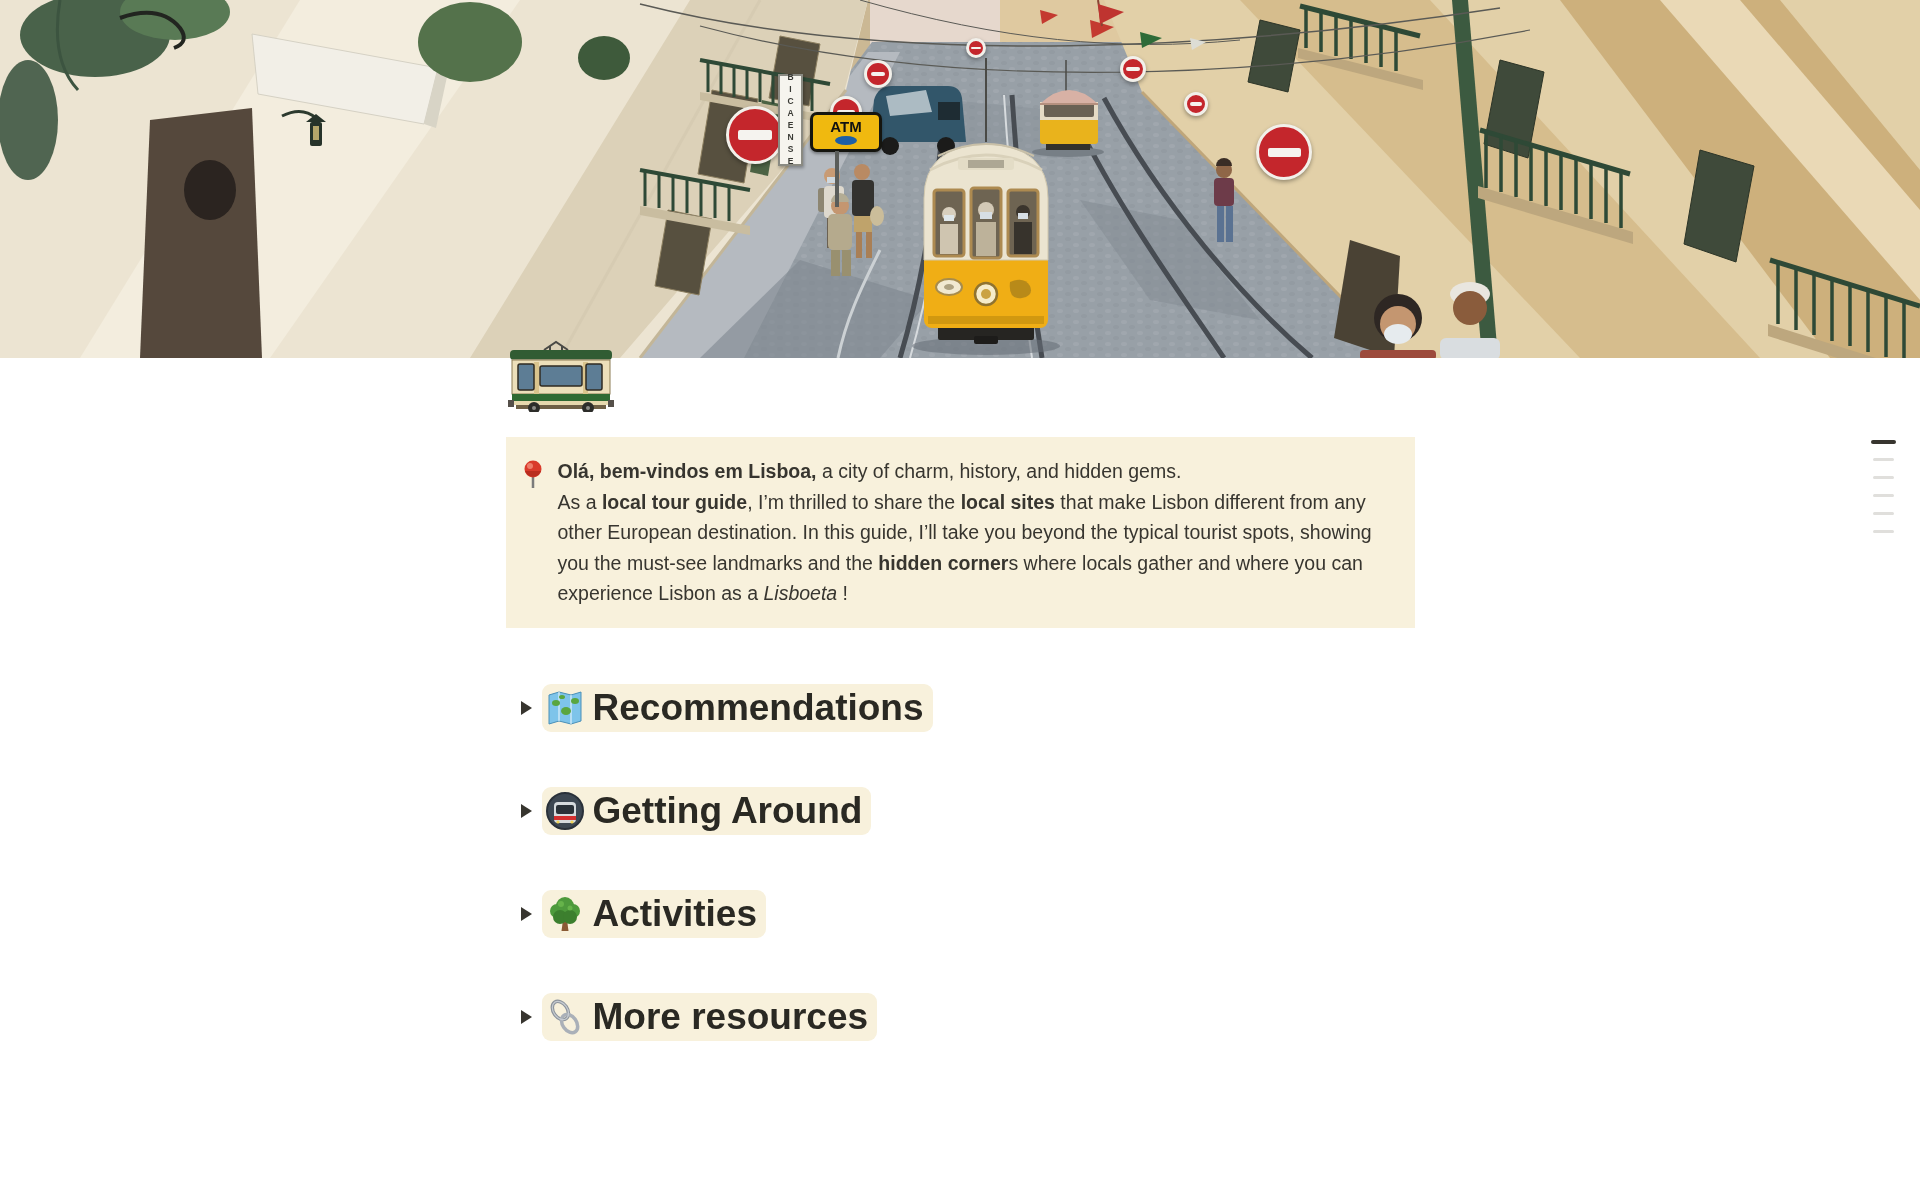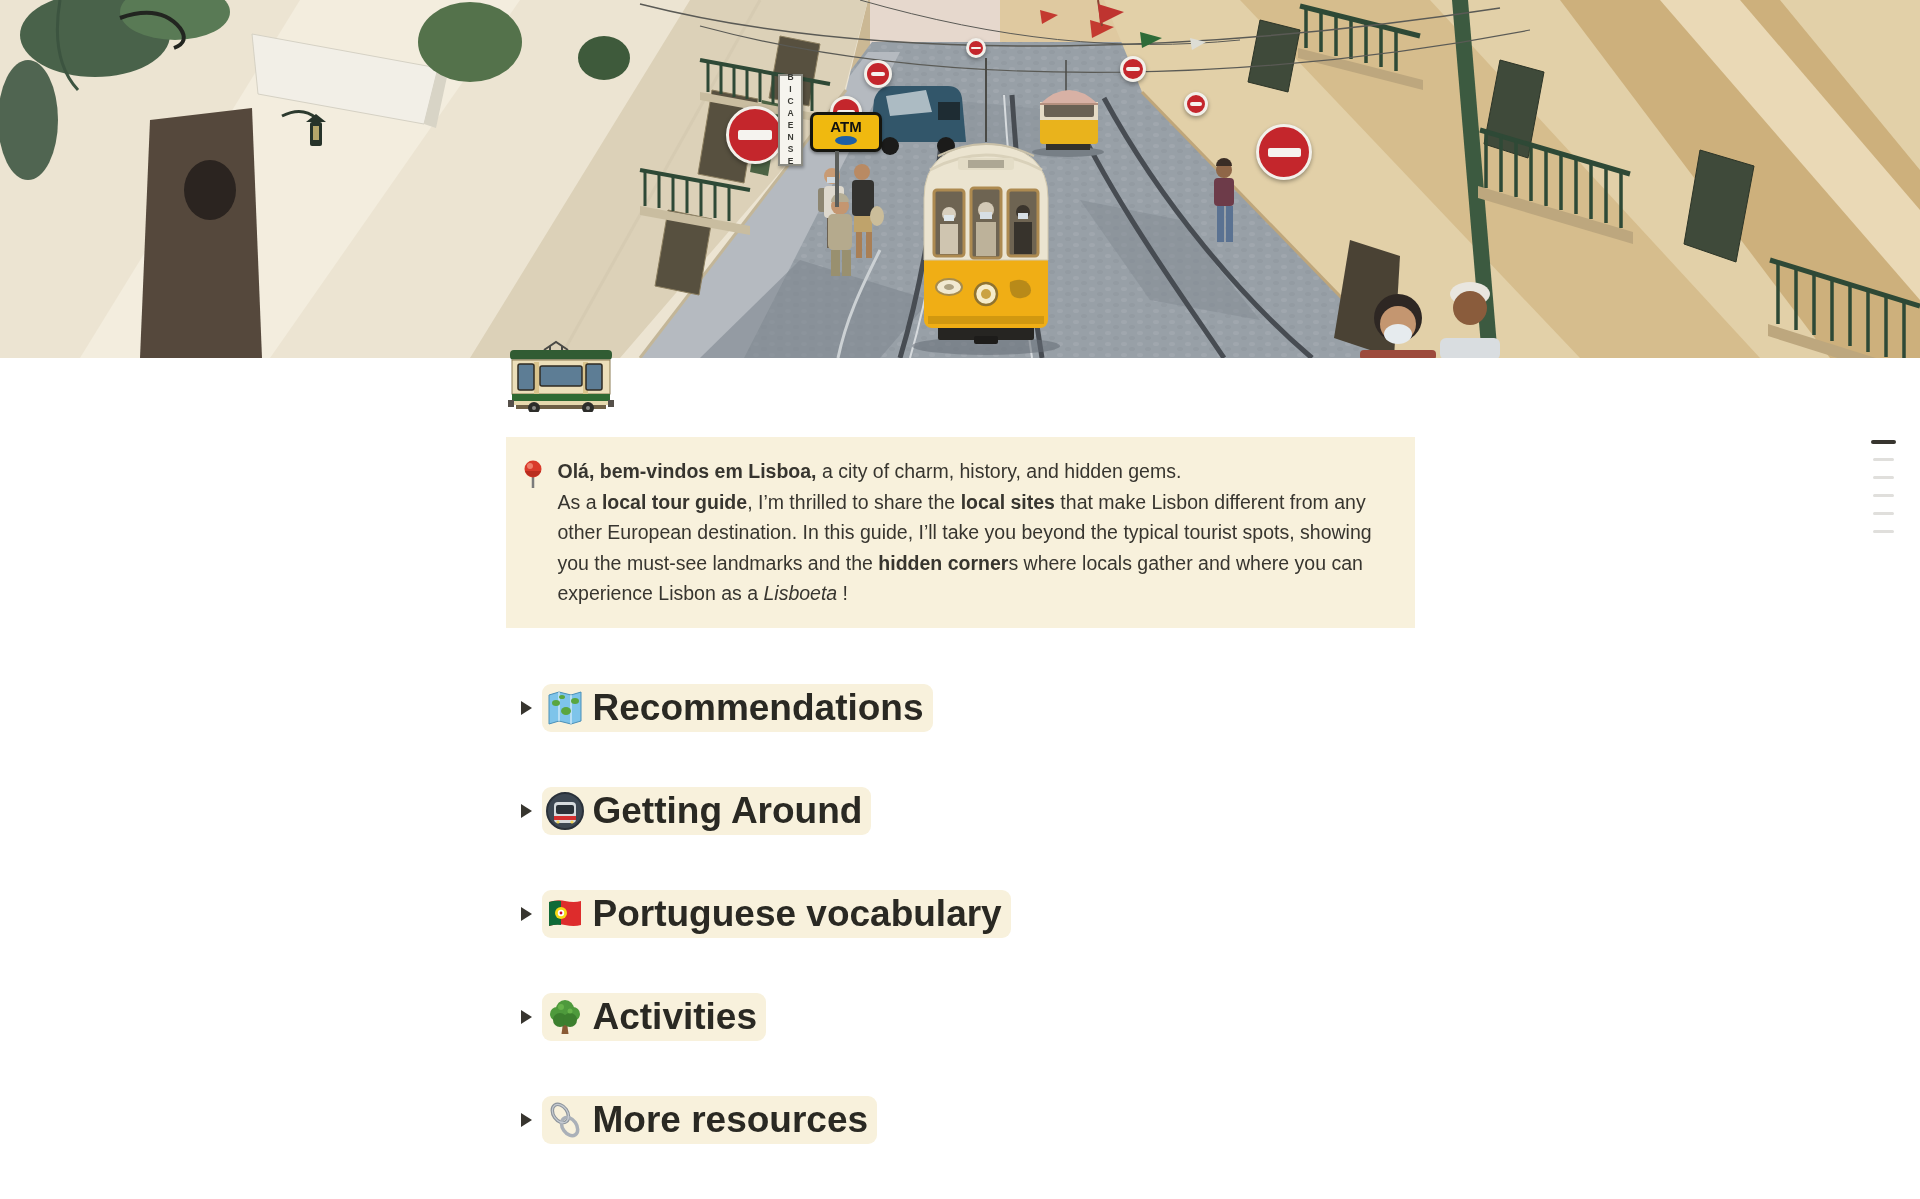--- a/index.html
+++ b/index.html
@@ -390,37 +390,20 @@
             <rect x="10" y="13" width="18" height="9" rx="2" fill="#2a3138"></rect>
             <rect x="8" y="24" width="22" height="4" fill="#d32f2f"></rect>
             <circle cx="12" cy="30" r="1.6" fill="#f2d657"></circle>
             <circle cx="26" cy="30" r="1.6" fill="#f2d657"></circle>
           </svg>
         </span>
         <span>Getting Around</span>
       </div>
     </div>
 
-    <div class="toggle-row">
-      <button class="toggle-btn">
-          <span class="triangle"></span>
-        </button>
-      <div class="toggle-heading">
-        <span class="h-emoji">
-          <svg width="38" height="38" viewBox="0 0 38 38">
-            <path d="M3,7 Q12,4 19,6 Q28,8 35,6 L35,30 Q28,32 19,30 Q12,28 3,31 Z" fill="#dd2c2c"></path>
-            <path d="M3,7 Q10,5 15,6 L15,30 Q10,29 3,31 Z" fill="#0f6a37"></path>
-            <circle cx="15" cy="18" r="6" fill="#f7d917"></circle>
-            <circle cx="15" cy="18" r="3.2" fill="#ffffff"></circle>
-            <circle cx="15" cy="18" r="1.4" fill="#c03"></circle>
-          </svg>
-        </span>
-        <span>Portuguese vocabulary</span>
-      </div>
-    </div>
 
     <div class="toggle-row">
       <button class="toggle-btn">
           <span class="triangle"></span>
         </button>
       <div class="toggle-heading">
         <span class="h-emoji">
           <svg width="38" height="38" viewBox="0 0 38 38">
             <path d="M17,25 h4 l1.5,11 h-7 Z" fill="#8a5a35"></path>
             <circle cx="19" cy="11" r="9" fill="#4e9a3c"></circle>

